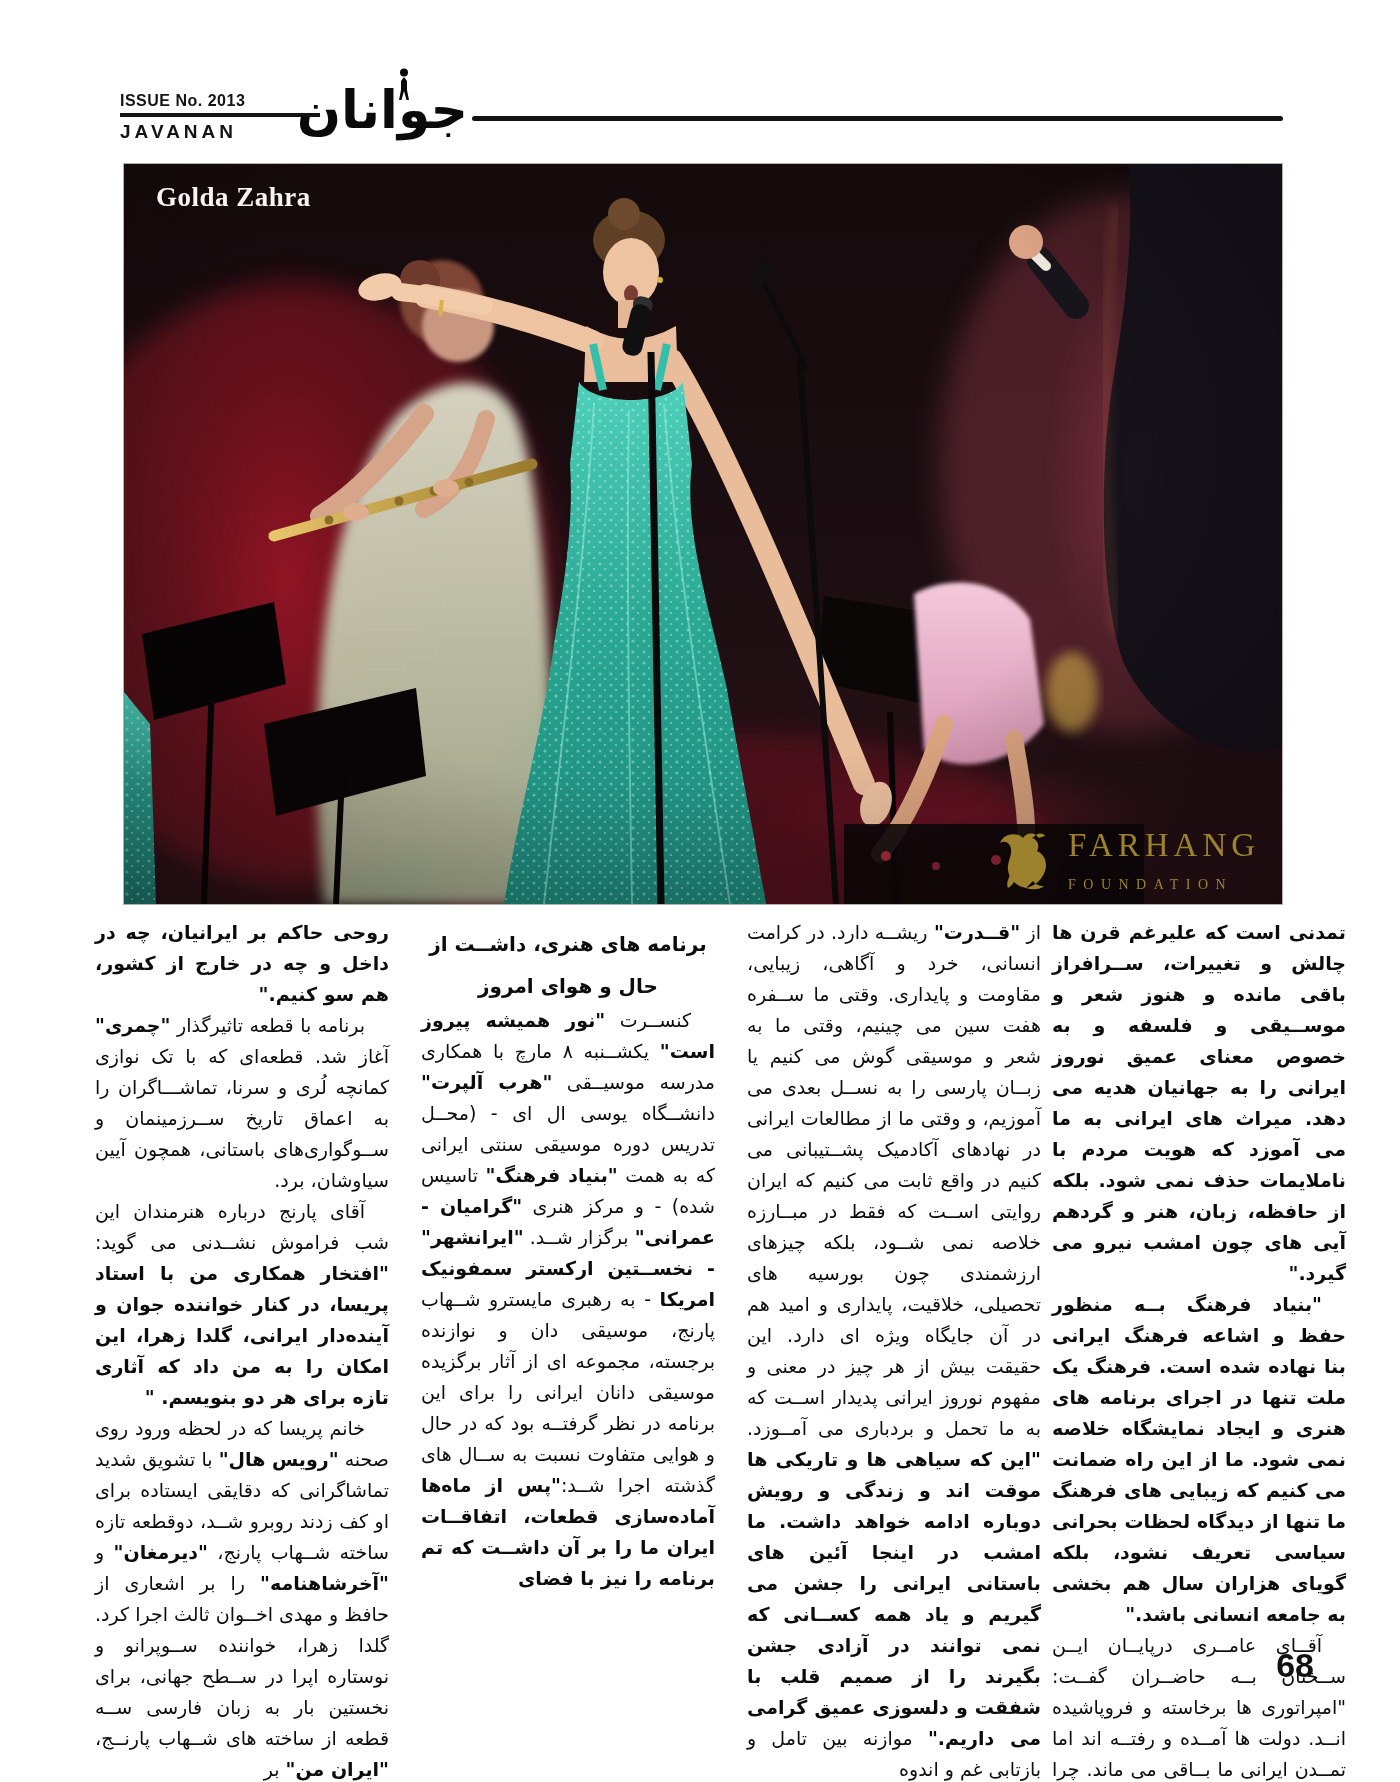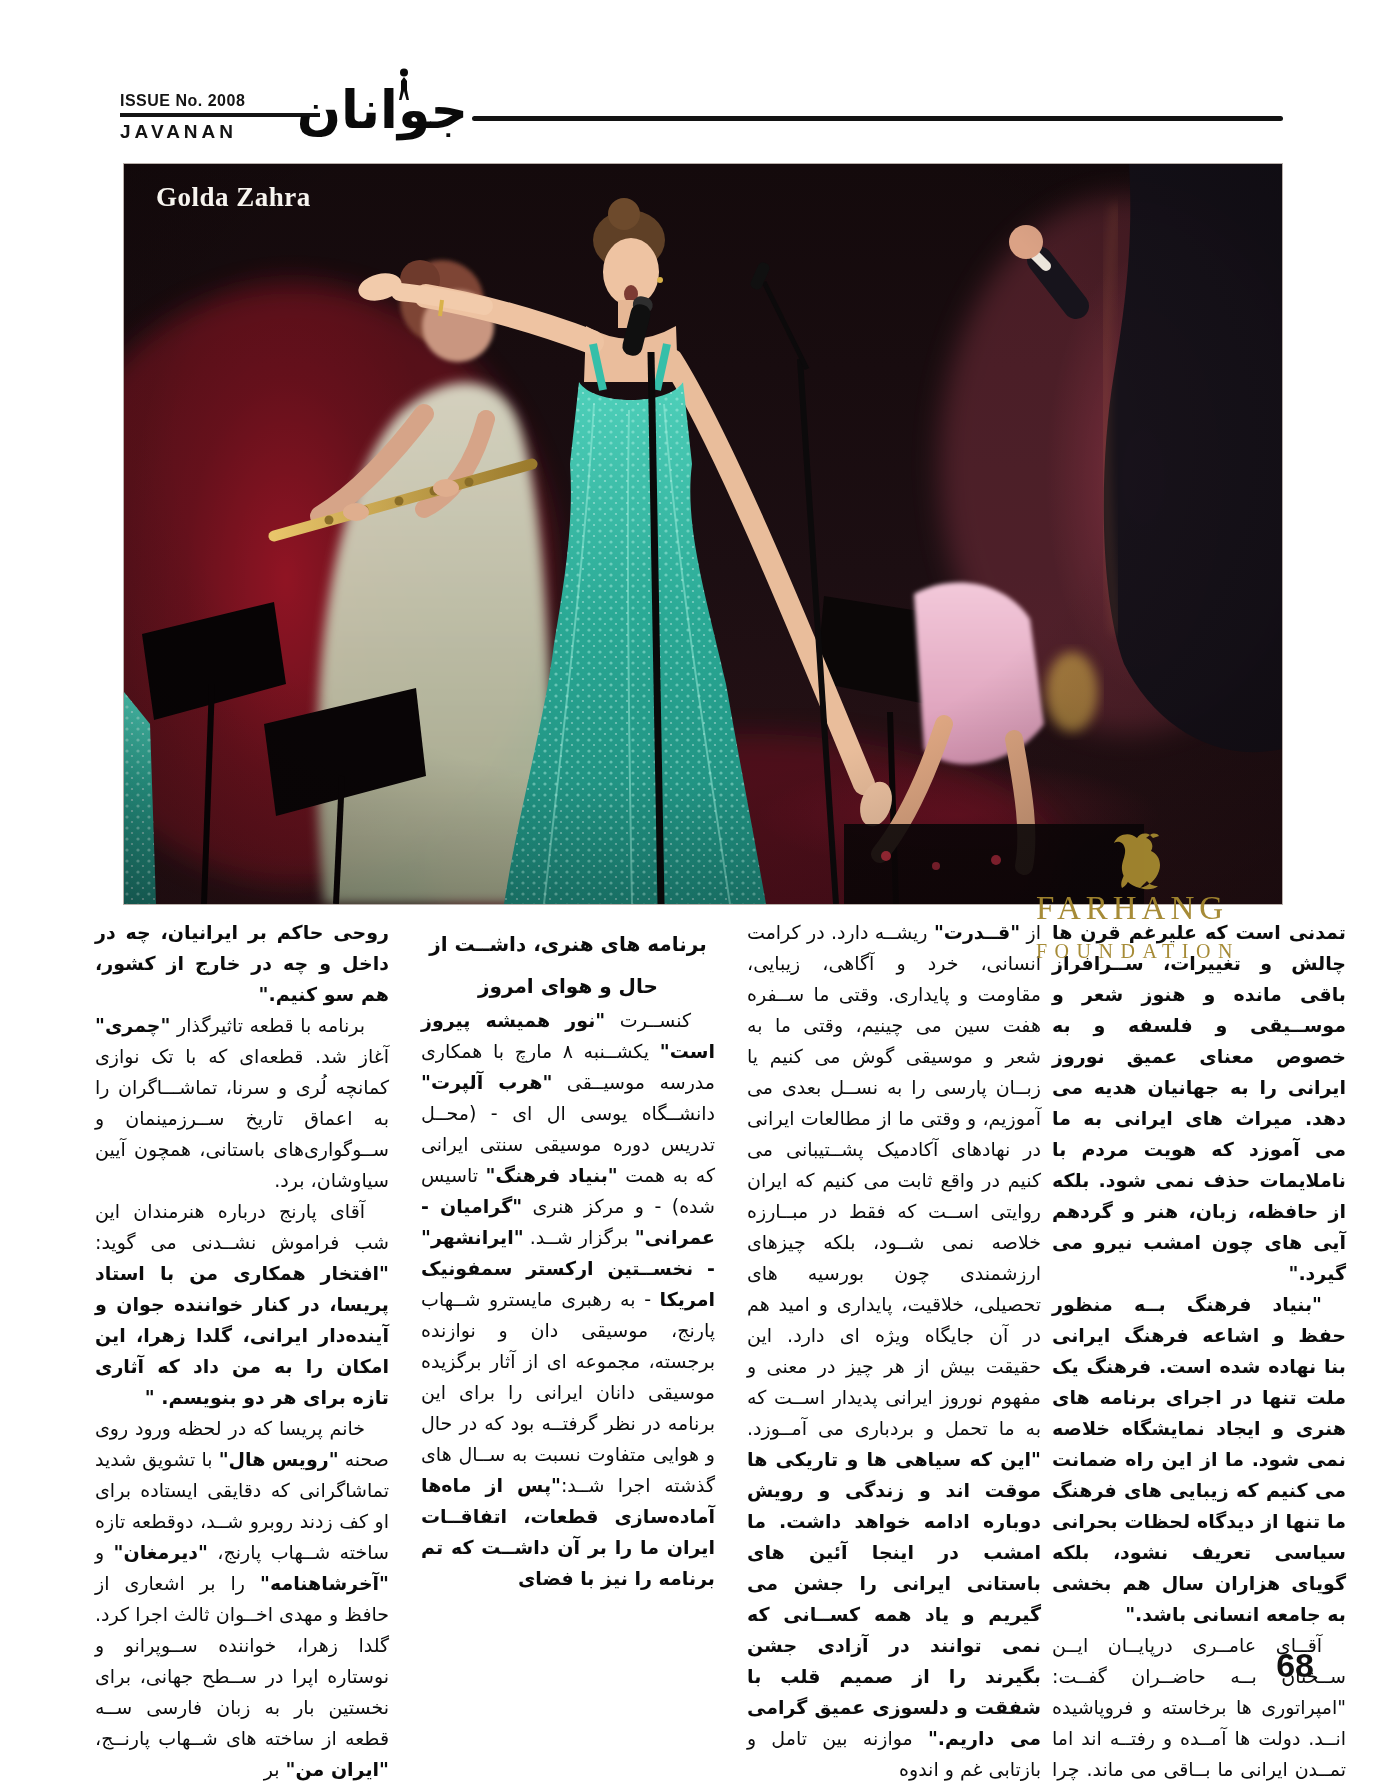--- a/index.html
+++ b/index.html
@@ -25,24 +25,24 @@
            radial-gradient(closest-side at 14% 56%, rgba(163,21,40,.75), rgba(97,12,26,.35) 62%, rgba(0,0,0,0) 100%),
            radial-gradient(closest-side at 88% 42%, rgba(196,72,94,.40), rgba(0,0,0,0) 70%),
            radial-gradient(closest-side at 72% 88%, rgba(150,30,52,.45), rgba(0,0,0,0) 62%),
            linear-gradient(180deg,#140a0c 0%,#1c0e12 55%,#2a1216 100%);}
   .photo::after{content:"";position:absolute;inset:0;
          background:radial-gradient(ellipse at 45% 38%, rgba(0,0,0,0) 52%, rgba(8,3,5,.45) 100%);
          pointer-events:none;}
   .scene{position:absolute;inset:0;width:100%;height:100%;}
   .caption{position:absolute;left:32px;top:18px;z-index:3;color:#f7f4ef;
            font-family:"Liberation Serif","DejaVu Serif",serif;font-weight:bold;font-size:27px;letter-spacing:.5px;text-align:center;}
-  .farhang{position:absolute;left:912px;top:664px;z-index:3;display:flex;align-items:center;gap:0;opacity:.96;flex-direction:column;}
+  .farhang{position:absolute;left:868px;top:664px;z-index:3;display:flex;align-items:center;gap:12px;opacity:.96;}
   .farhang-text{display:flex;flex-direction:column;line-height:1;}
   .farhang-l1{font-family:"Liberation Serif","DejaVu Serif",serif;font-size:33px;letter-spacing:5px;color:#a3872f;}
-  .farhang-l2{font-family:"Liberation Serif","DejaVu Serif",serif;font-size:20px;letter-spacing:7.5px;color:#a3872f;margin-top:16px;}
+  .farhang-l2{font-family:"Liberation Serif","DejaVu Serif",serif;font-size:14px;letter-spacing:7.5px;color:#a3872f;margin-top:16px;}
 
   
   .col{position:absolute;top:917px;width:294px;direction:rtl;text-align:justify;
        font-size:19px;line-height:31px;color:#0c0c0c;font-family:"DejaVu Sans",sans-serif;}
   .col p{margin:0;}
   .col p.ind{text-indent:24px;}
   .col h3{margin:12px 0 4px;font-size:20px;text-align:center;text-indent:0;line-height:30px;font-weight:bold;}
   .col .b{font-weight:bold;}
   .col-1{left:1052px;}
   .col-2{left:747px;}
@@ -52,21 +52,21 @@
   .pagenum{position:absolute;left:1226px;top:1646px;width:88px;text-align:right;
            font-family:"Liberation Sans",sans-serif;font-size:34px;font-weight:bold;color:#111;}
 </style>
 </head>
 <body>
 
 <div class="page">
 
   <div class="hdr">
     <div class="issue-block">
-      <div class="issue-label">ISSUE No. 2008</div>
+      <div class="issue-label">ISSUE No. 2013</div>
       <div class="issue-rule"></div>
       <div class="mag-latin">JAVANAN</div>
     </div>
     <div class="logo">
       <div class="logo-fa">جوانان</div>
       <svg class="person" width="16" height="34" viewBox="0 0 16 34">
         <circle cx="8" cy="4.5" r="4" fill="#0a0a0a"></circle>
         <path d="M8 9 L11 13 L11 22 L13 32 L10.5 32 L8 23 L5.5 32 L3 32 L5 22 L5 13 Z" fill="#0a0a0a"></path>
       </svg>
     </div>

